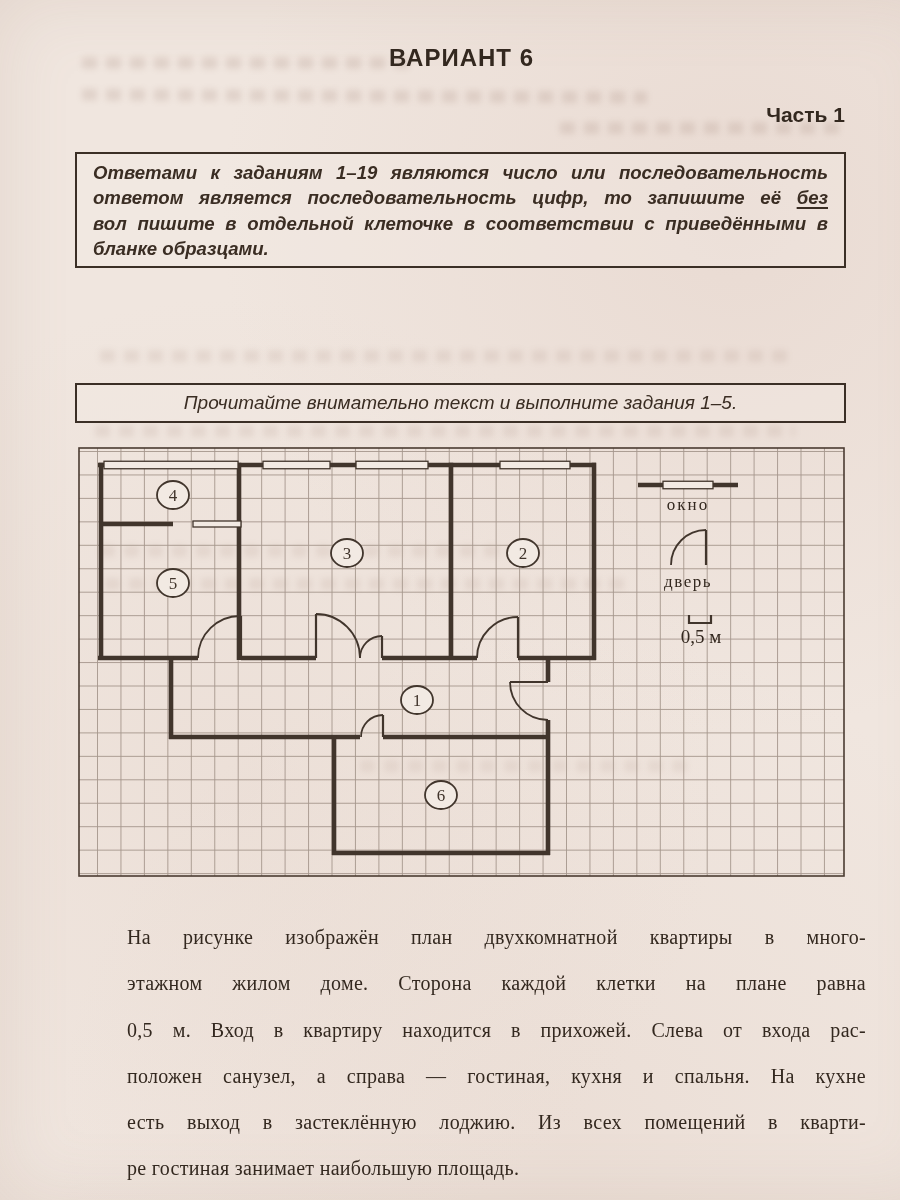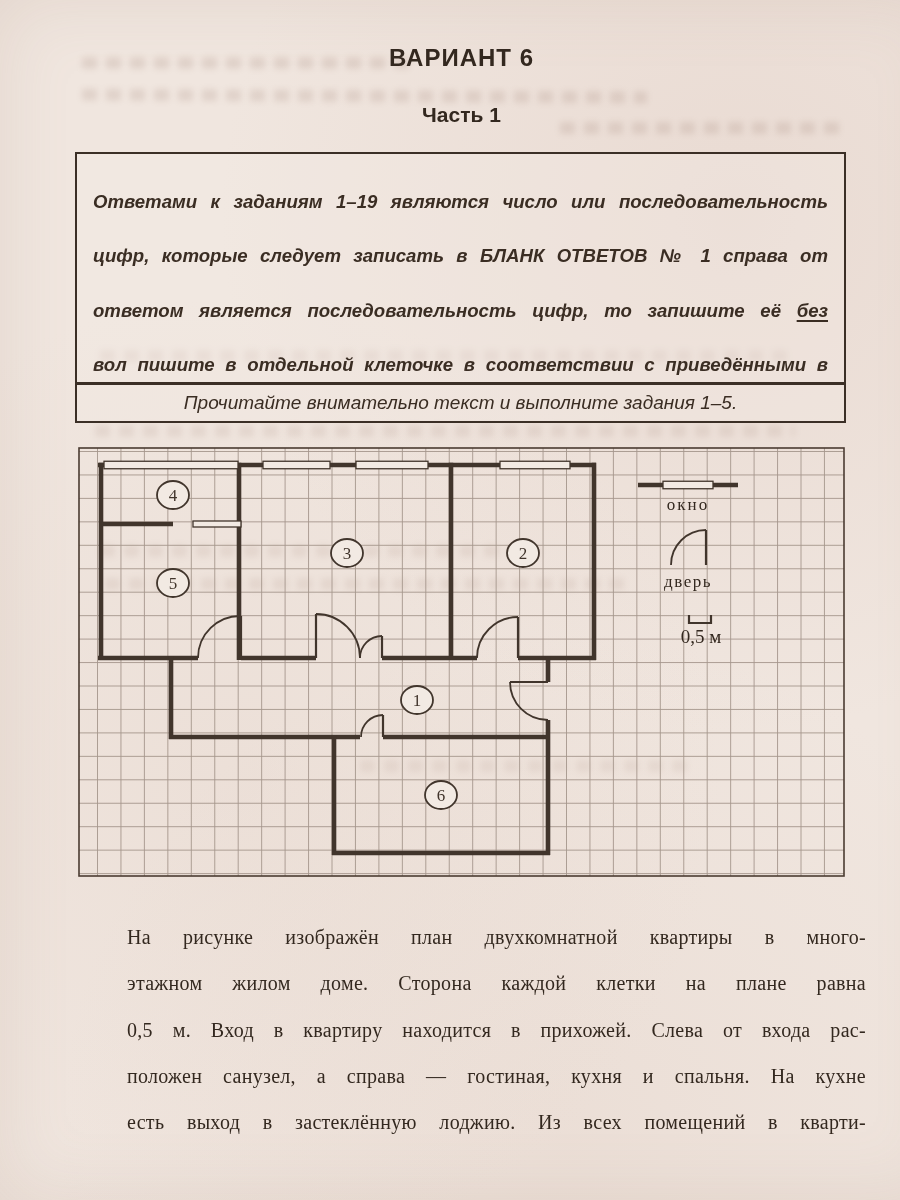--- a/index.html
+++ b/index.html
@@ -20,29 +20,29 @@
   .g3{left:560px;top:122px;width:280px;}
   .g4{left:100px;top:350px;width:690px;opacity:.22;}
   .g5{left:95px;top:425px;width:700px;opacity:.22;}
   .g6{left:100px;top:545px;width:440px;opacity:.20;}
   .g7{left:105px;top:578px;width:520px;opacity:.20;}
   .g8{left:360px;top:760px;width:330px;opacity:.18;}
 
   .variant-title{position:absolute;left:78px;top:44px;width:767px;text-align:center;
       font-family:"Liberation Sans",sans-serif;font-weight:bold;font-size:24px;
       letter-spacing:1px;color:#33281f;}
-  .part-title{position:absolute;left:78px;top:103px;width:767px;text-align:center;
+  .part-title{position:absolute;left:78px;top:103px;width:767px;text-align:right;
       font-family:"Liberation Sans",sans-serif;font-weight:bold;font-size:21px;color:#33281f;}
 
   .box{position:absolute;left:75px;width:771px;box-sizing:border-box;
        border:2.2px solid #3b2f26;background:rgba(244,235,228,.35);}
   .instructions-box{top:152px;padding:6px 16px 4px 16px;}
   .jline{font-family:"Liberation Sans",sans-serif;font-style:italic;font-weight:bold;
          font-size:18.6px;line-height:25.4px;color:#3a2d23;
-         text-align:justify;text-align-last:justify;white-space:normal;margin-top:29px;}
+         text-align:justify;text-align-last:justify;white-space:normal;}
   .jline.last{text-align:left;text-align-last:left;}
   .jline .u{text-decoration:underline;text-underline-offset:2.5px;text-decoration-thickness:1.6px;}
 
   .read-banner{top:383px;padding:5px 10px;text-align:center;
        font-family:"Liberation Sans",sans-serif;font-style:italic;font-weight:normal;
        font-size:19px;line-height:26px;color:#3a2d23;}
 
   .plan-wrap{position:absolute;left:78px;top:447px;width:767px;height:430px;}
 
   .desc{position:absolute;left:127px;top:906px;width:739px;
@@ -66,23 +66,23 @@
   <div class="ghost g5"></div>
   <div class="ghost g6"></div>
   <div class="ghost g7"></div>
   <div class="ghost g8"></div>
 
   <div class="variant-title">ВАРИАНТ 6</div>
   <div class="part-title">Часть 1</div>
 
   <div class="box instructions-box">
       <div class="jline"><span>Ответами к заданиям 1–19 являются число или последовательность</span></div>
-      <div class="jline"><span>цифр, которые следует записать в БЛАНК ОТВЕТОВ № 1 справа от</span></div>
       <div class="jline"><span>ответом является последовательность цифр, то запишите её </span><span class="u">без</span></div>
       <div class="jline"><span>вол пишите в отдельной клеточке в соответствии с приведёнными в</span></div>
+      <div class="jline last"><span>бланке образцами.</span></div>
     </div>
 
   <div class="box read-banner">Прочитайте внимательно текст и выполните задания 1–5.</div>
 
   <div class="plan-wrap">
     <svg width="767" height="430" viewBox="0 0 767 430">
         <line x1="19.5" y1="1" x2="19.5" y2="429" stroke="#a5968c" stroke-width="0.9"></line>
         <line x1="42.95" y1="1" x2="42.95" y2="429" stroke="#a5968c" stroke-width="0.9"></line>
         <line x1="66.4" y1="1" x2="66.4" y2="429" stroke="#a5968c" stroke-width="0.9"></line>
         <line x1="89.85" y1="1" x2="89.85" y2="429" stroke="#a5968c" stroke-width="0.9"></line>
@@ -190,15 +190,16 @@
         <text x="623" y="196" text-anchor="middle" fill="#33281f" font-family="&quot;Liberation Serif&quot;,serif" font-size="19px">0,5 м</text>
       </svg>
   </div>
 
   <div class="desc">
       <div class="dline">На рисунке изображён план двухкомнатной квартиры в много-</div>
       <div class="dline">этажном жилом доме. Сторона каждой клетки на плане равна</div>
       <div class="dline">0,5 м. Вход в квартиру находится в прихожей. Слева от входа рас-</div>
       <div class="dline">положен санузел, а справа — гостиная, кухня и спальня. На кухне</div>
       <div class="dline">есть выход в застеклённую лоджию. Из всех помещений в кварти-</div>
+      <div class="dline last">ре гостиная занимает наибольшую площадь.</div>
     </div>
 
 </div>
 
 </body></html>

